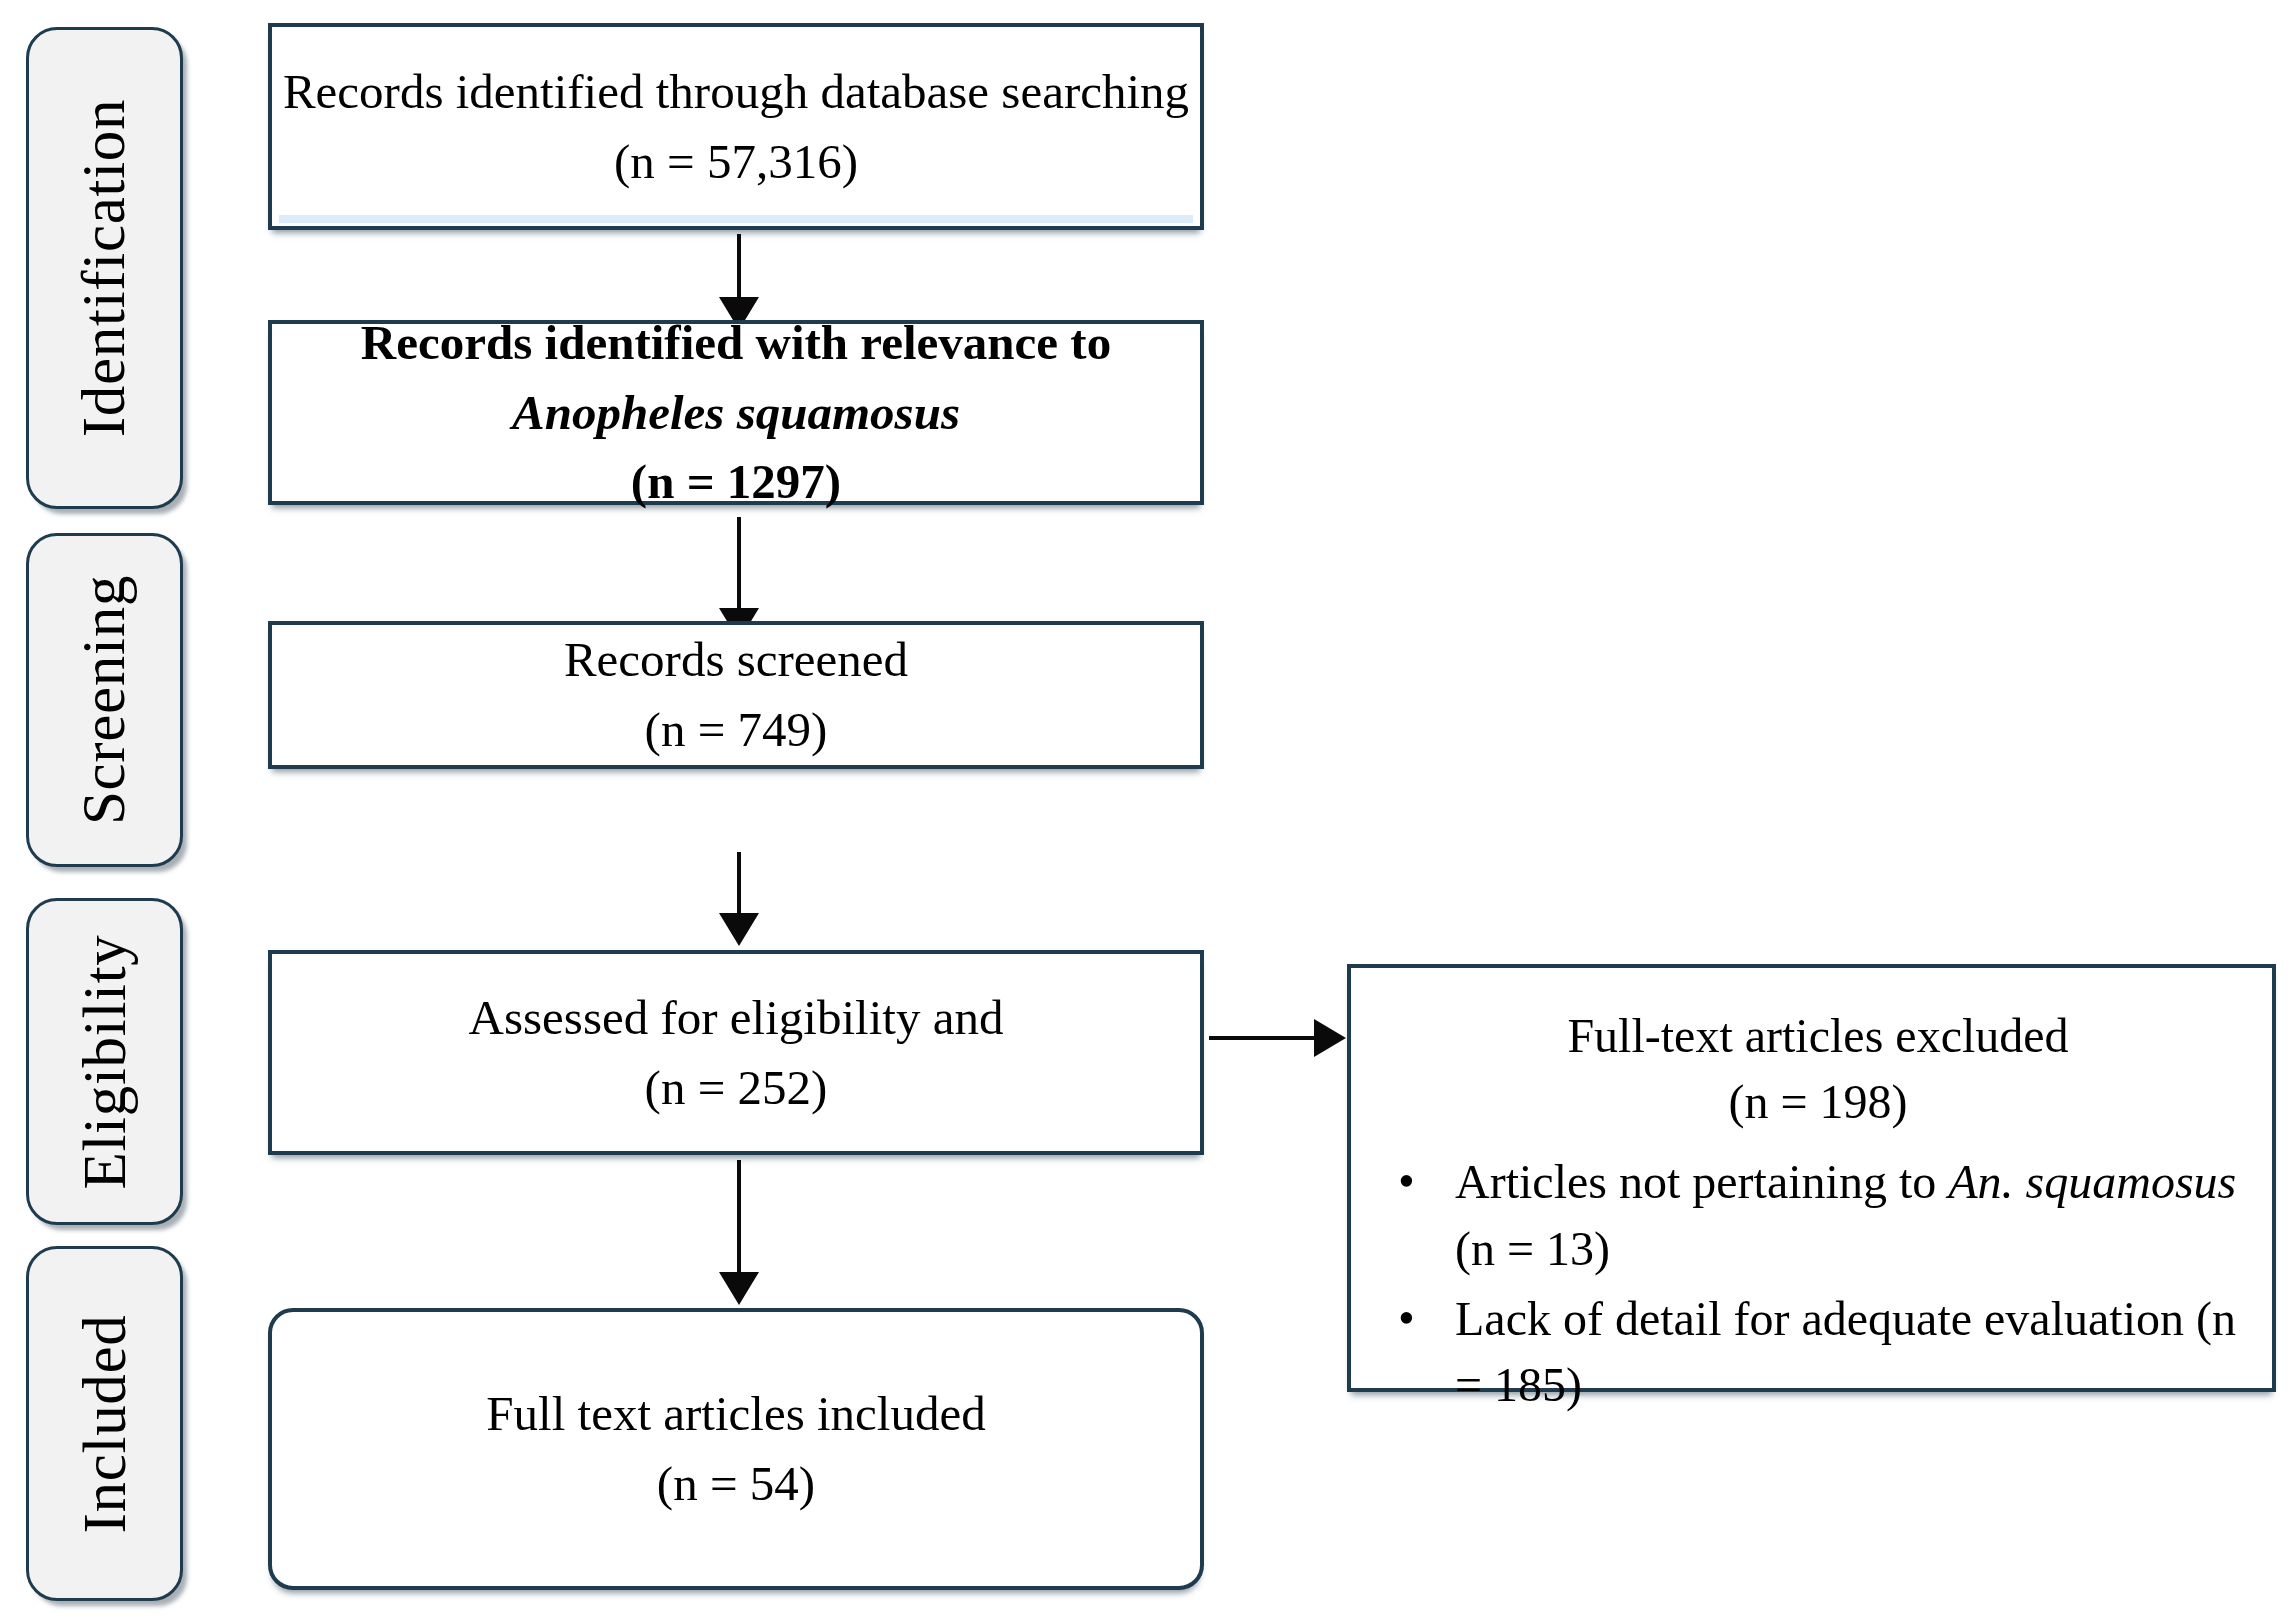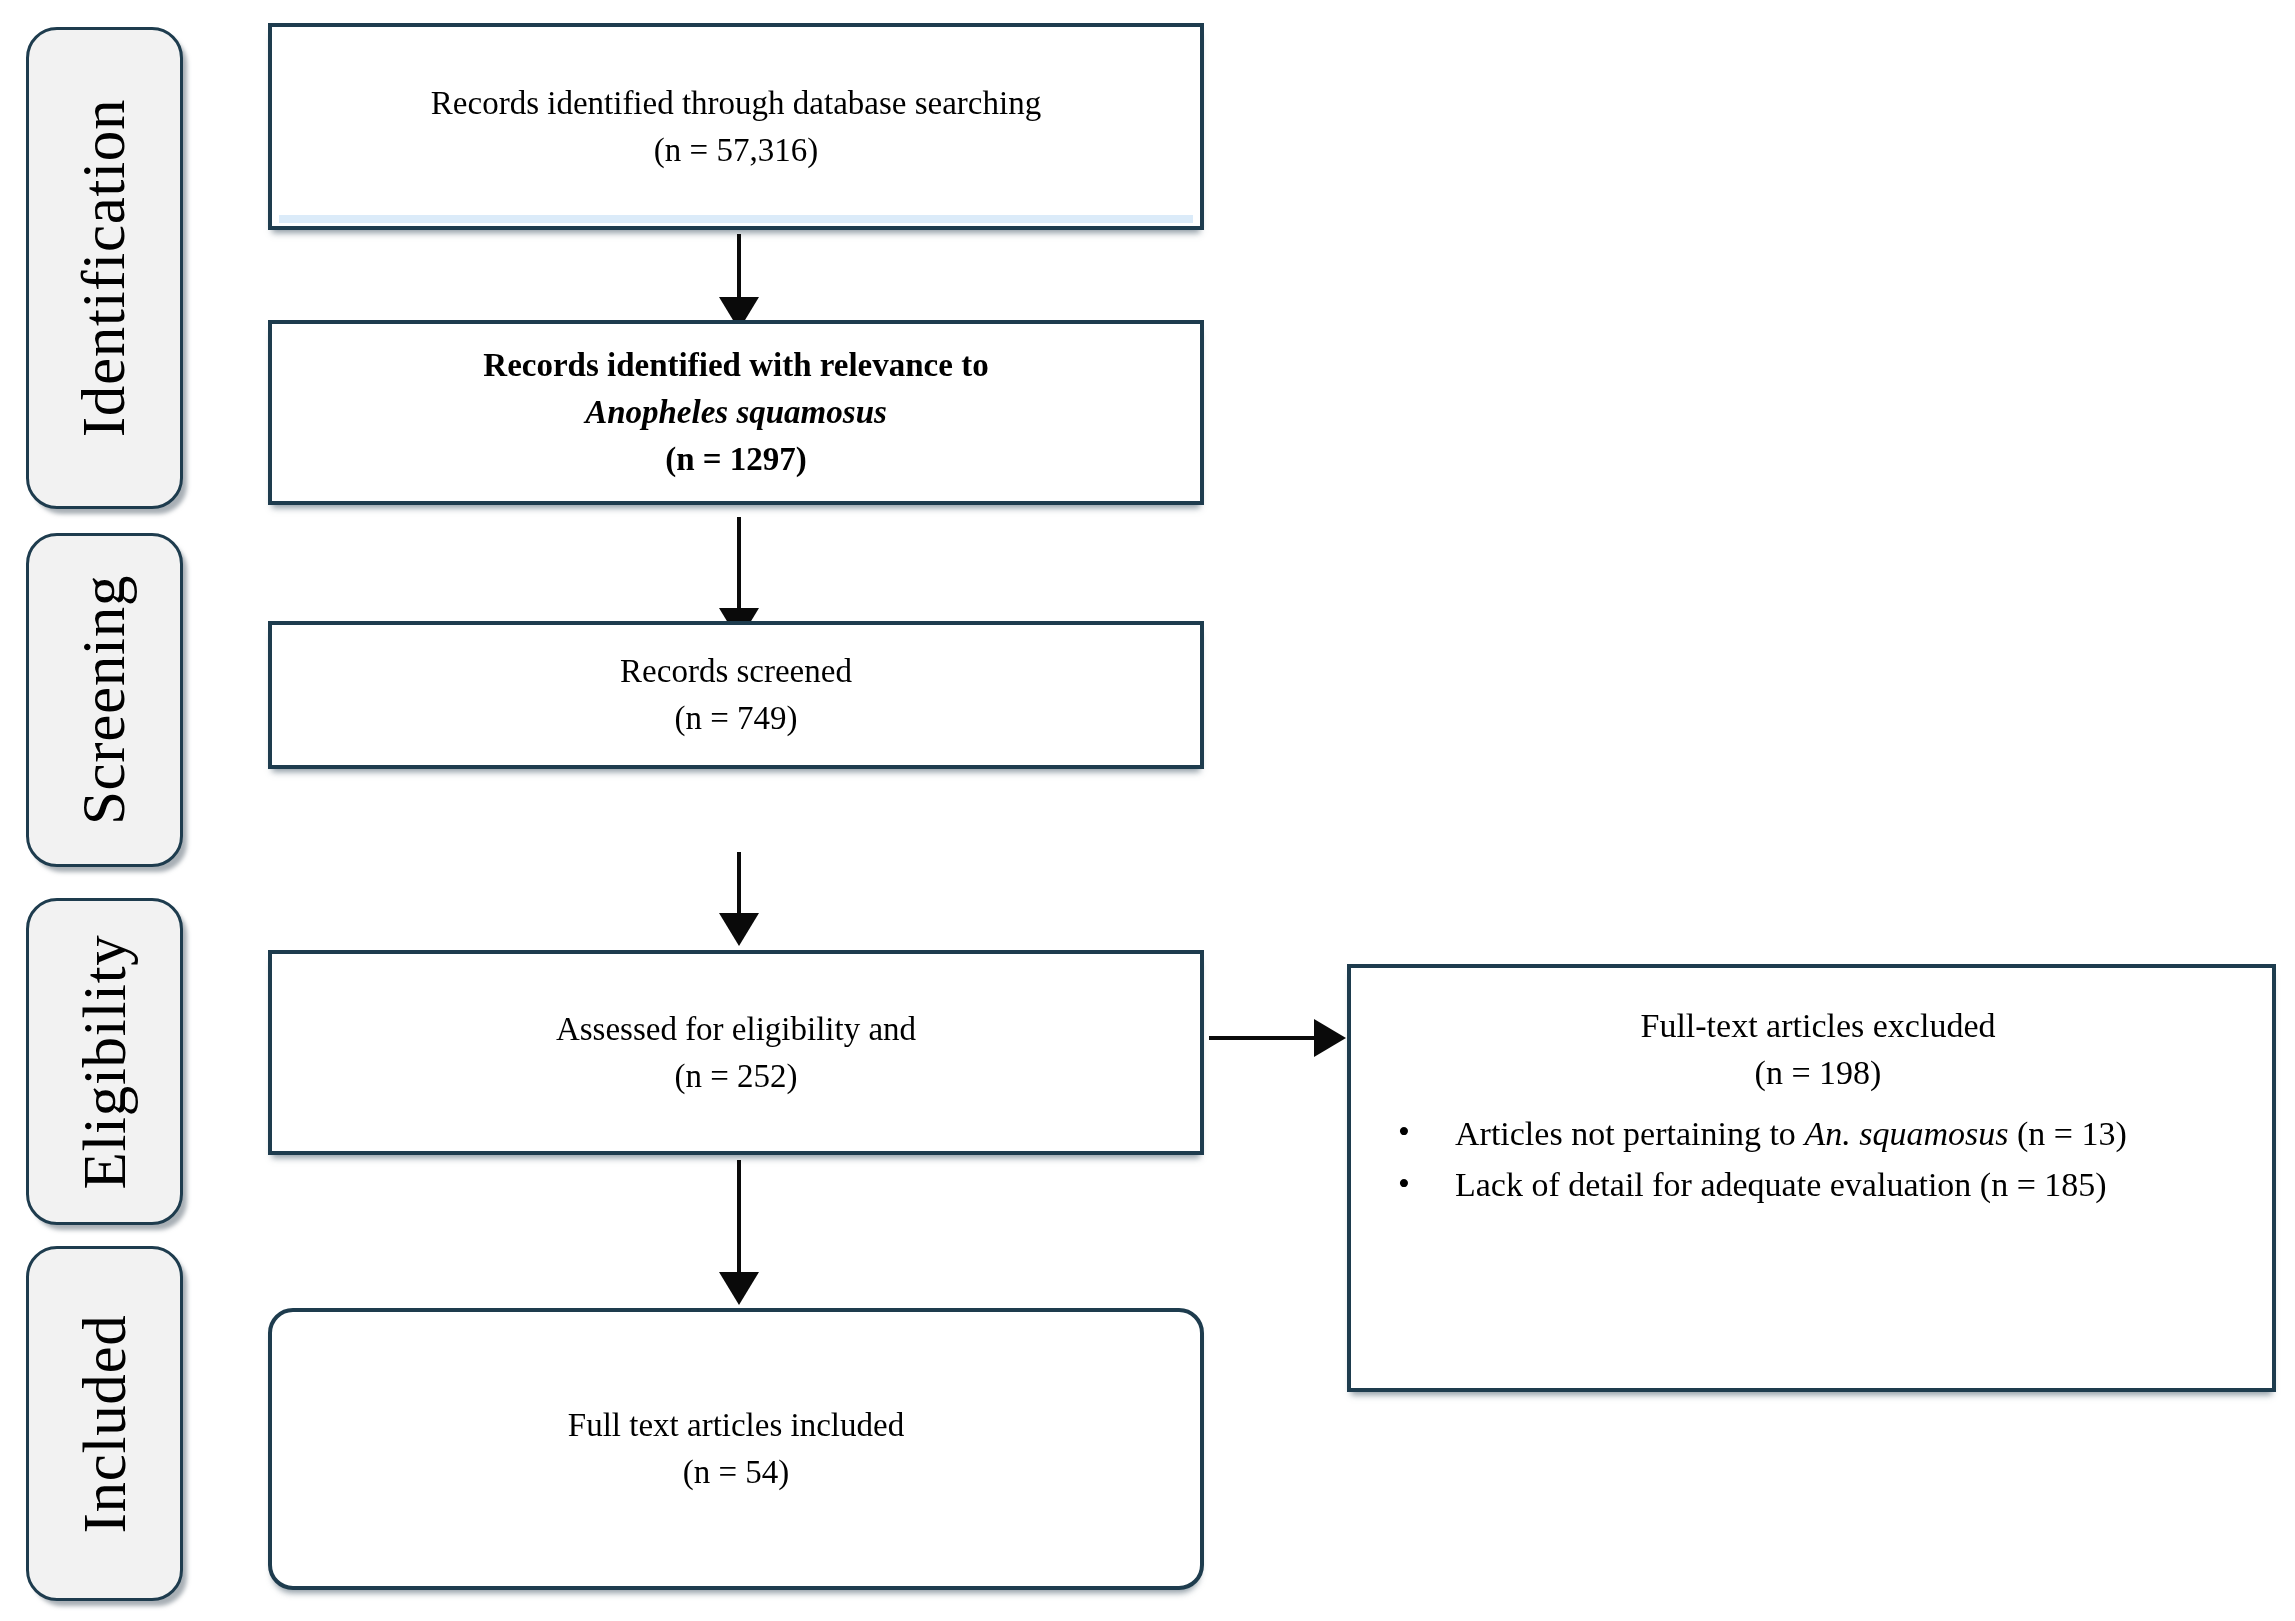--- a/index.html
+++ b/index.html
@@ -27,34 +27,34 @@
     font-size:61px;
     letter-spacing:0.7px;
   }
   
   .mbox{
     position:absolute;left:268px;width:936px;
     border:4.2px solid #1e3c4e;
     background:#ffffff;
     display:flex;flex-direction:column;align-items:center;justify-content:center;
     text-align:center;
-    font-size:33px;line-height:1.42;
+    font-size:49px;line-height:1.42;
     box-shadow:0 7px 6.3px -4.2px rgba(70,90,105,0.6);
     box-sizing:border-box;
   }
   .mbox .hl-band{
     position:absolute;left:7px;right:7px;bottom:3.5px;height:7.7px;
     background:#d9eaf9;opacity:.95;
   }
   
   .rbox{
     position:absolute;left:1347px;top:964px;width:929px;height:428px;
     border:4.2px solid #1e3c4e;
     background:#ffffff;
-    font-size:34px;line-height:1.38;
+    font-size:48px;line-height:1.38;
     padding:35px 16px 21px 29px;
     box-sizing:border-box;
     box-shadow:0 7px 6.3px -4.2px rgba(70,90,105,0.6);
   }
   .rbox .hdr{text-align:center;}
   .rbox ul{list-style:none;margin:14px 0 0 0;padding:0;}
   .rbox li{position:relative;padding-left:75px;margin-top:4.2px;text-align:left;}
   .bullet-dot{position:absolute;left:18px;top:-1.4px;}
   
   .varrow{position:absolute;width:3.5px;background:#0a0a0a;}

